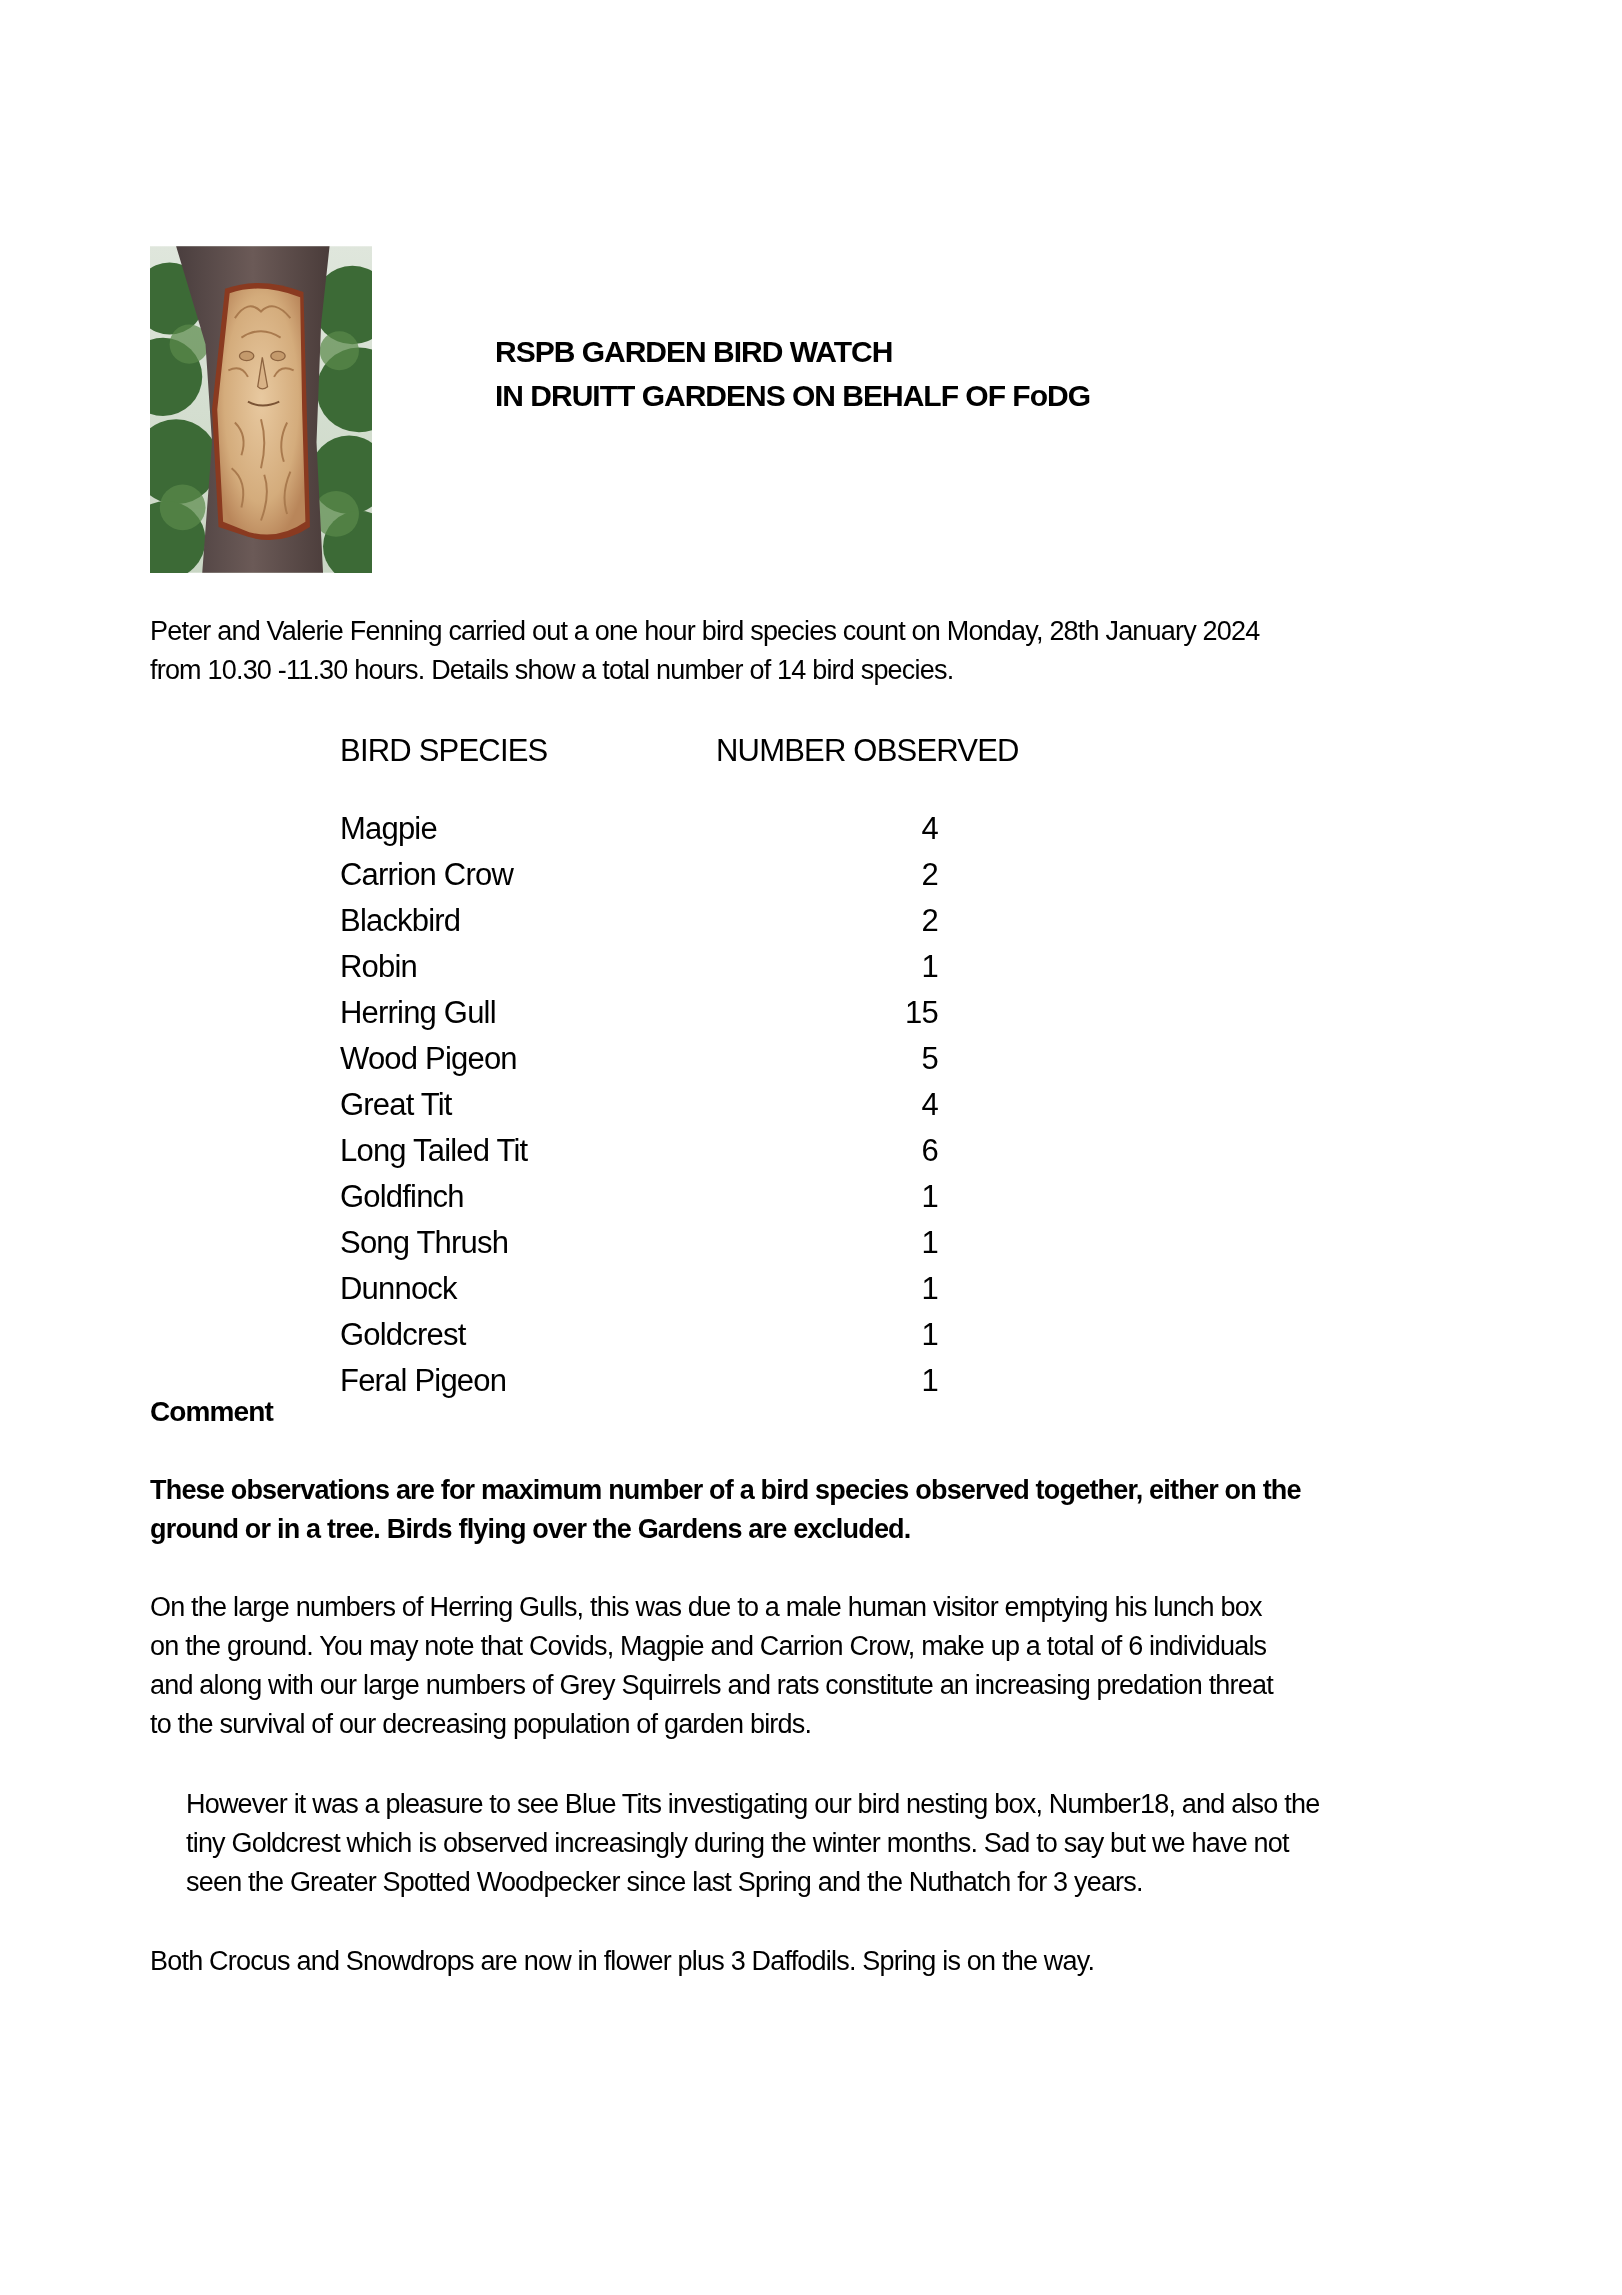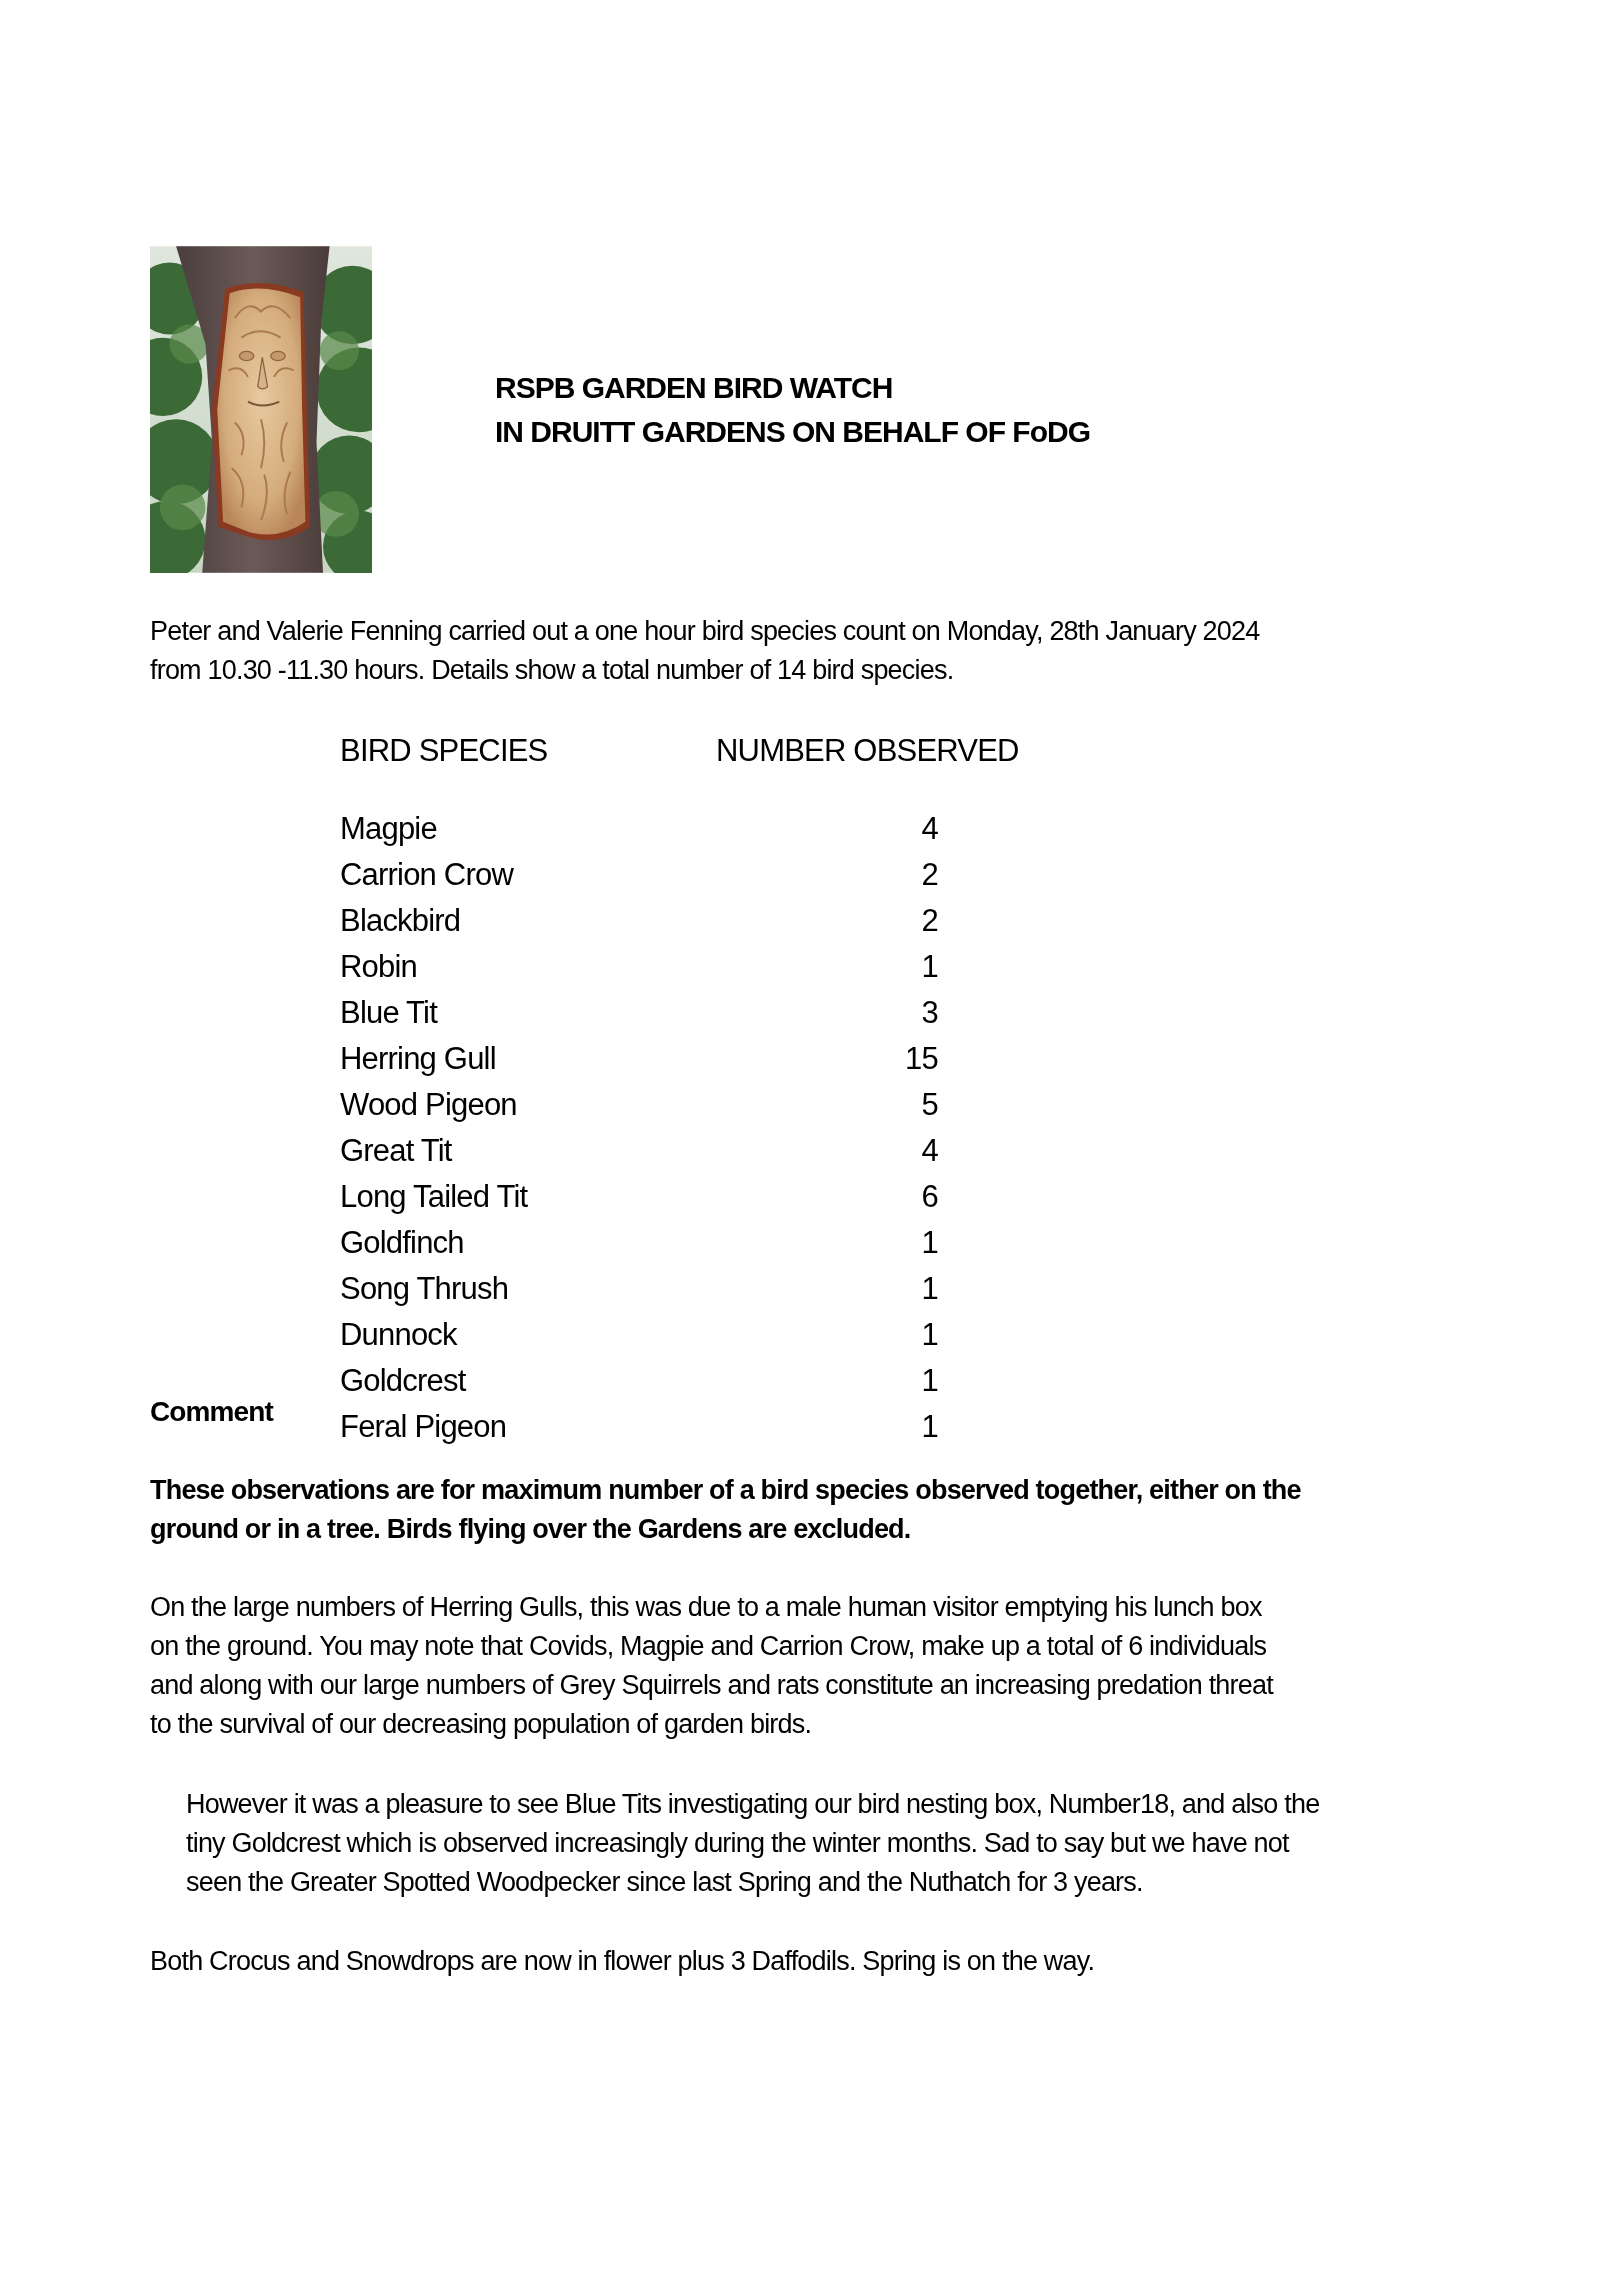--- a/index.html
+++ b/index.html
@@ -7,21 +7,21 @@
     width: 1622px; height: 2295px; position: relative; overflow: hidden;
     font-family: "Liberation Sans", sans-serif; color: #000;
   }
   .photo {
     position: absolute; left: 150px; top: 246px; width: 222px; height: 327px;
     overflow: hidden;
   }
   .title {
     position: absolute; left: 495px; top: 330px;
     font-family: "Liberation Sans", sans-serif; font-weight: bold;
-    font-size: 30px; line-height: 44px; letter-spacing: -1px; margin-top: 36px;
+    font-size: 30px; line-height: 44px; letter-spacing: -1px;
   }
   .para {
     position: absolute; left: 150px; width: 1348px;
     font-size: 27px; line-height: 39px; letter-spacing: -0.8px;
     white-space: pre-line;
   }
   .table {
     position: absolute; left: 340px; top: 731px;
     font-size: 31px; letter-spacing: -0.8px;
   }
@@ -130,24 +130,20 @@
       </div>
     <div class="row">
         <div class="c1">Blackbird</div>
         <div class="c2">2</div>
       </div>
     <div class="row">
         <div class="c1">Robin</div>
         <div class="c2">1</div>
       </div>
     <div class="row">
-        <div class="c1">Blue Tit</div>
-        <div class="c2">3</div>
-      </div>
-    <div class="row">
         <div class="c1">Herring Gull</div>
         <div class="c2">15</div>
       </div>
     <div class="row">
         <div class="c1">Wood Pigeon</div>
         <div class="c2">5</div>
       </div>
     <div class="row">
         <div class="c1">Great Tit</div>
         <div class="c2">4</div>

